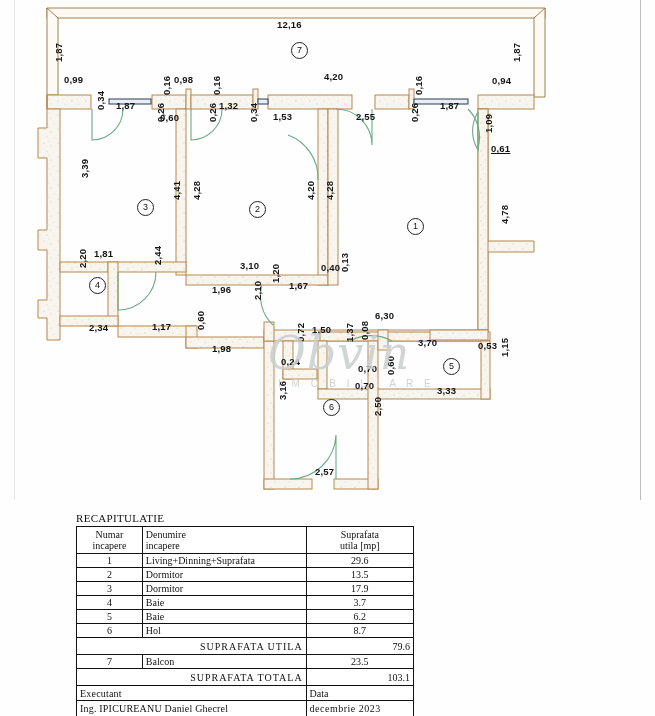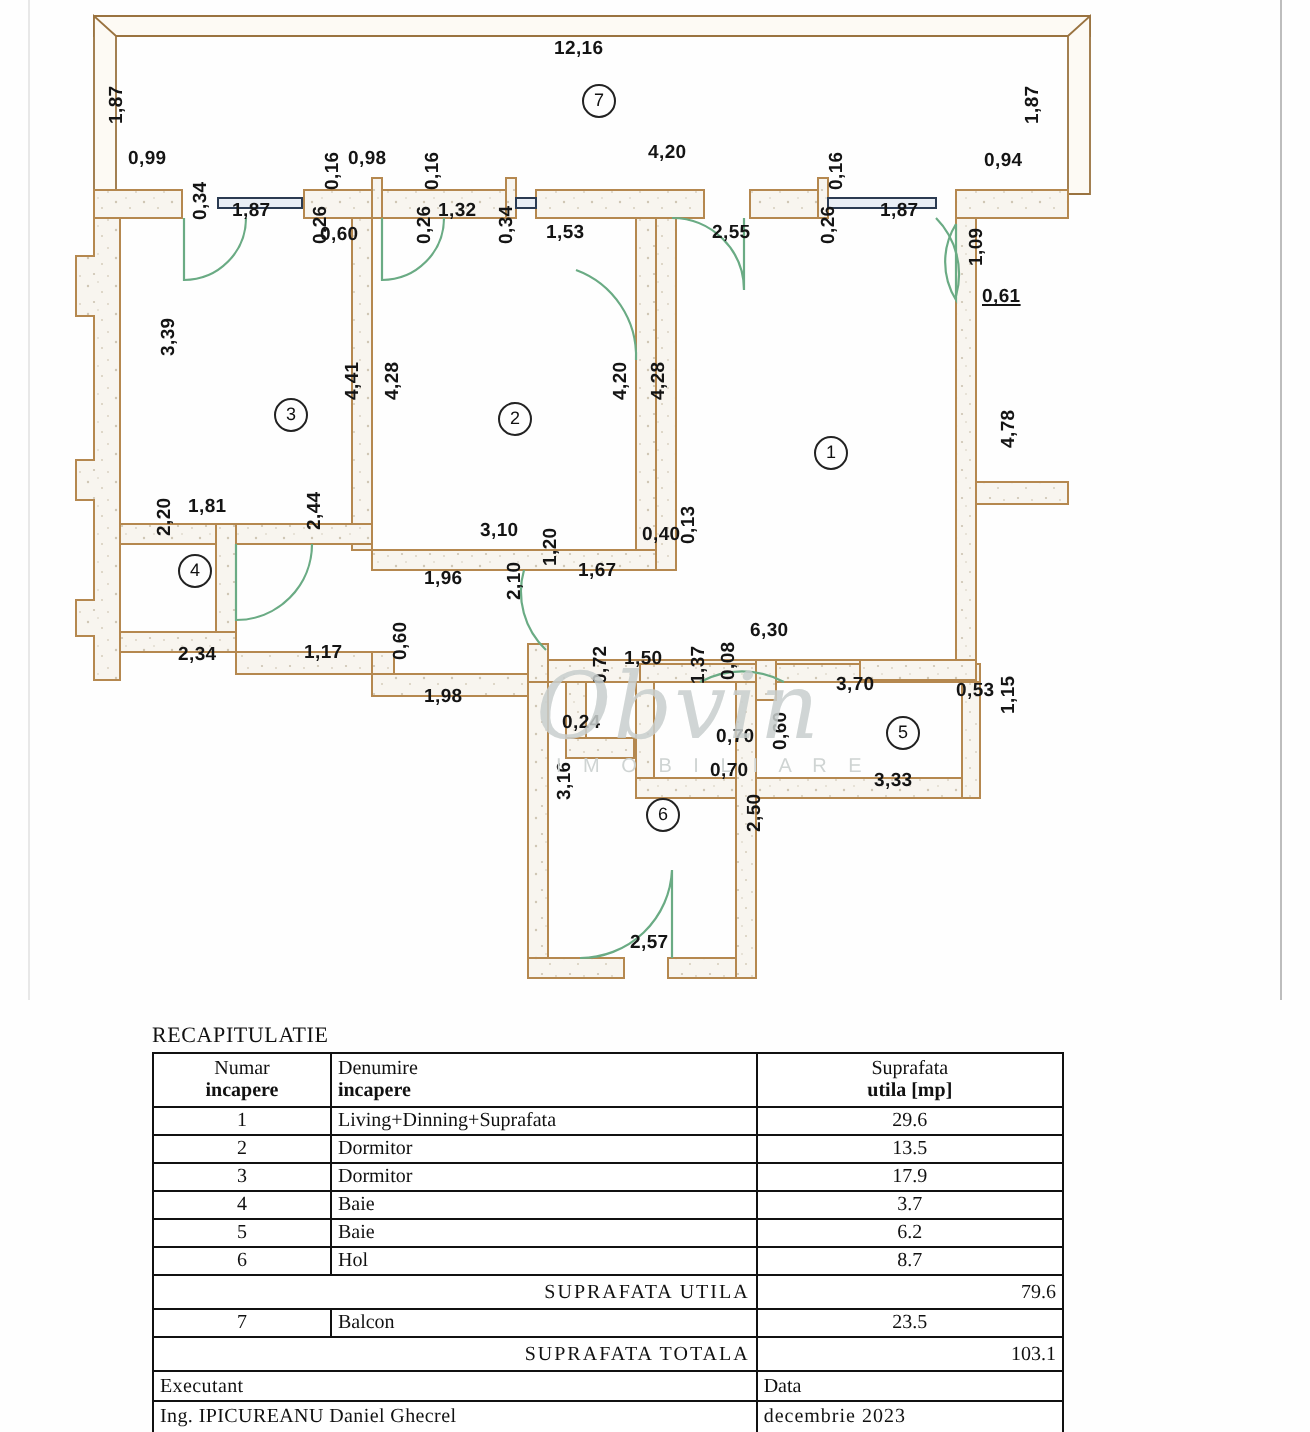--- a/index.html
+++ b/index.html
@@ -33,30 +33,30 @@
   #wm .script{font-family:"DejaVu Serif",serif;font-style:italic;
       font-size:46px;color:#c9cfce;opacity:.85;letter-spacing:1px;
       position:absolute;left:0;top:-4px;}
   #wm .sub{font-family:"Liberation Sans",sans-serif;font-size:10px;
       letter-spacing:4px;color:#cfd4d3;position:absolute;left:10px;top:48px;}
 
   
   #recap{position:absolute;left:76px;top:512px;width:383px;}
   #recap-title{font-family:"Liberation Serif",serif;font-size:11px;
       font-weight:normal;color:#111;margin:0 0 2px 0;letter-spacing:.3px;}
-  table{border-collapse:collapse;width:456px;background:#fff;
+  table{border-collapse:collapse;width:338px;background:#fff;
         border:1.6px solid #111;}
   td,th{border:1px solid #111;font-family:"Liberation Serif",serif;
         font-size:10px;color:#111;padding:0 3px;height:13px;
         vertical-align:middle;font-weight:normal;}
   th{font-weight:normal;text-align:center;line-height:11px;height:26px;}
   .c-num{width:72px;text-align:center;}
   .c-name{width:182px;text-align:left;}
   .c-area{width:129px;text-align:center;}
-  .hdr2{font-size:10px;font-weight:bold;}
+  .hdr2{font-size:10px;}
   tr.total td{text-align:right;letter-spacing:1px;height:16px;}
   tr.total td.c-area{letter-spacing:0;}
   .span-label{text-align:center;letter-spacing:1.2px;}
   .foot td{height:14px;text-align:left;}
   .foot-big td{height:15px;}
   .foot-date{text-align:center;font-weight:normal;letter-spacing:.5px;}
   .foot-exec{letter-spacing:.2px;}
 </style>
 </head>
 <body>

